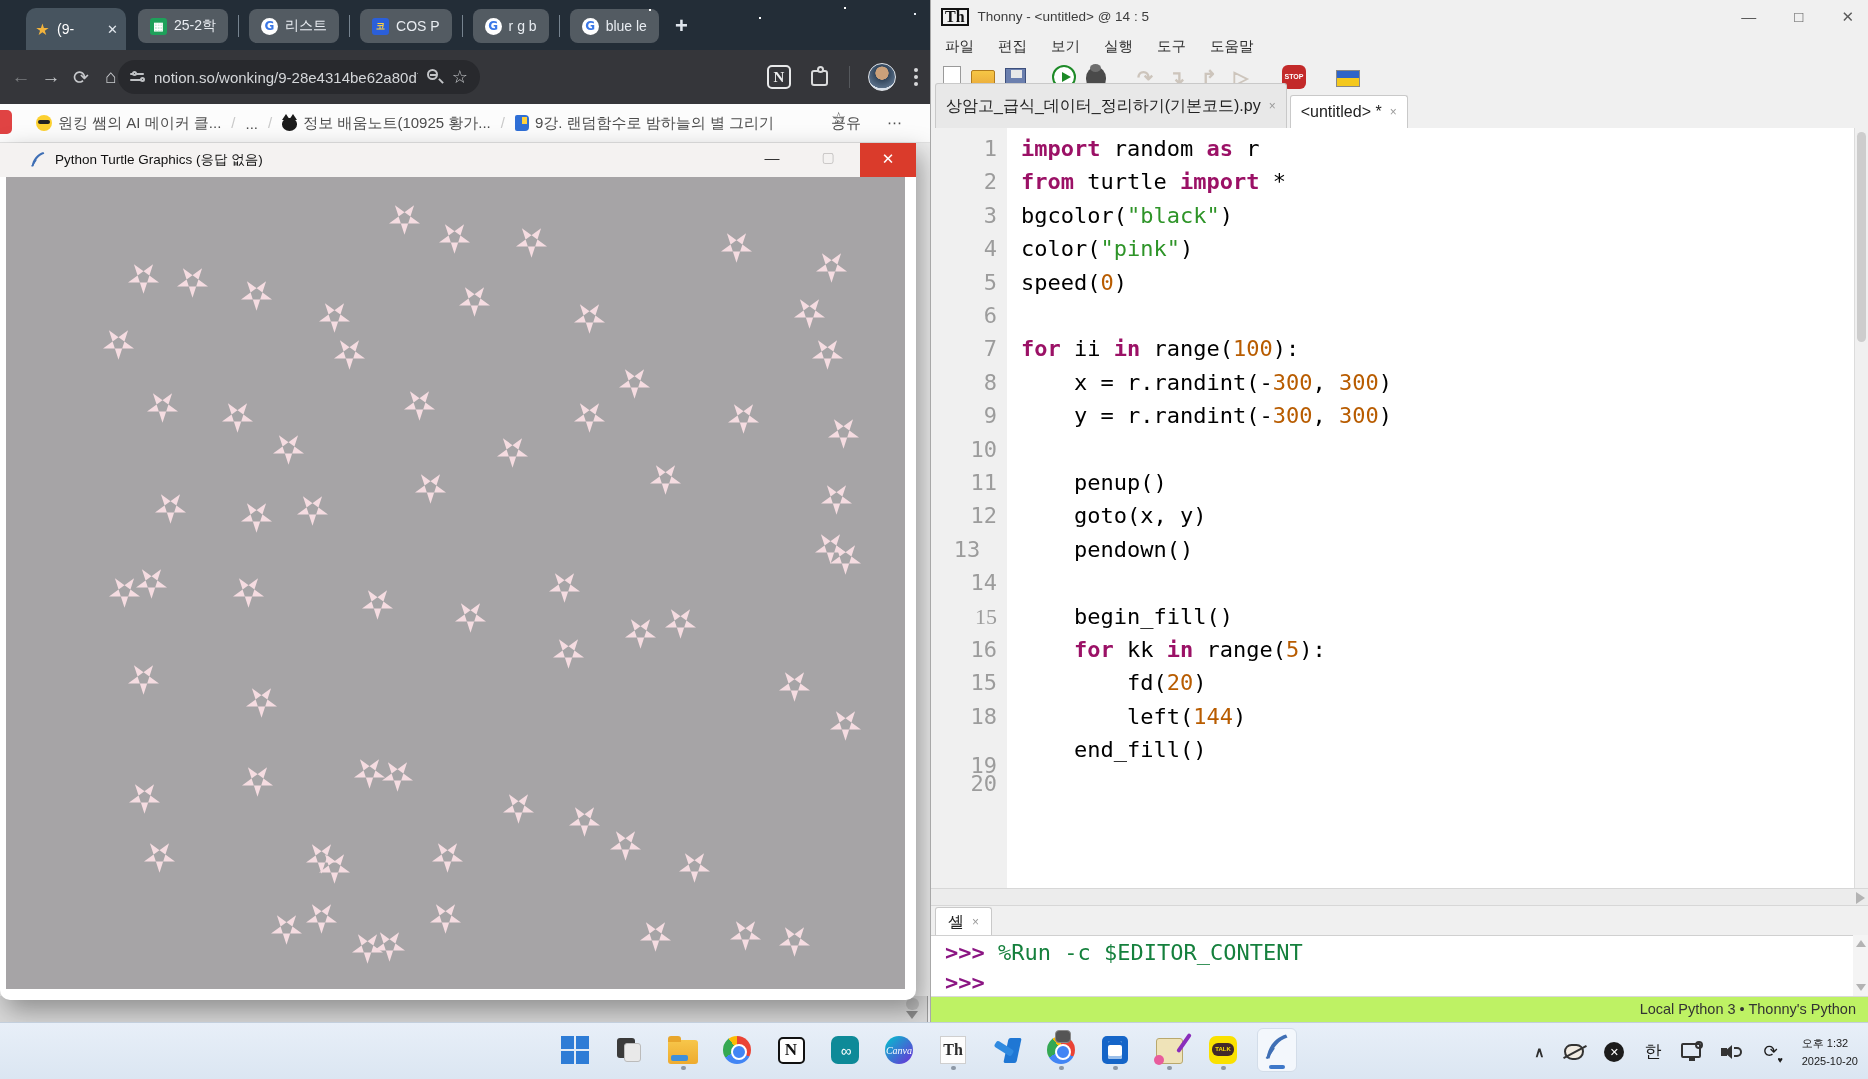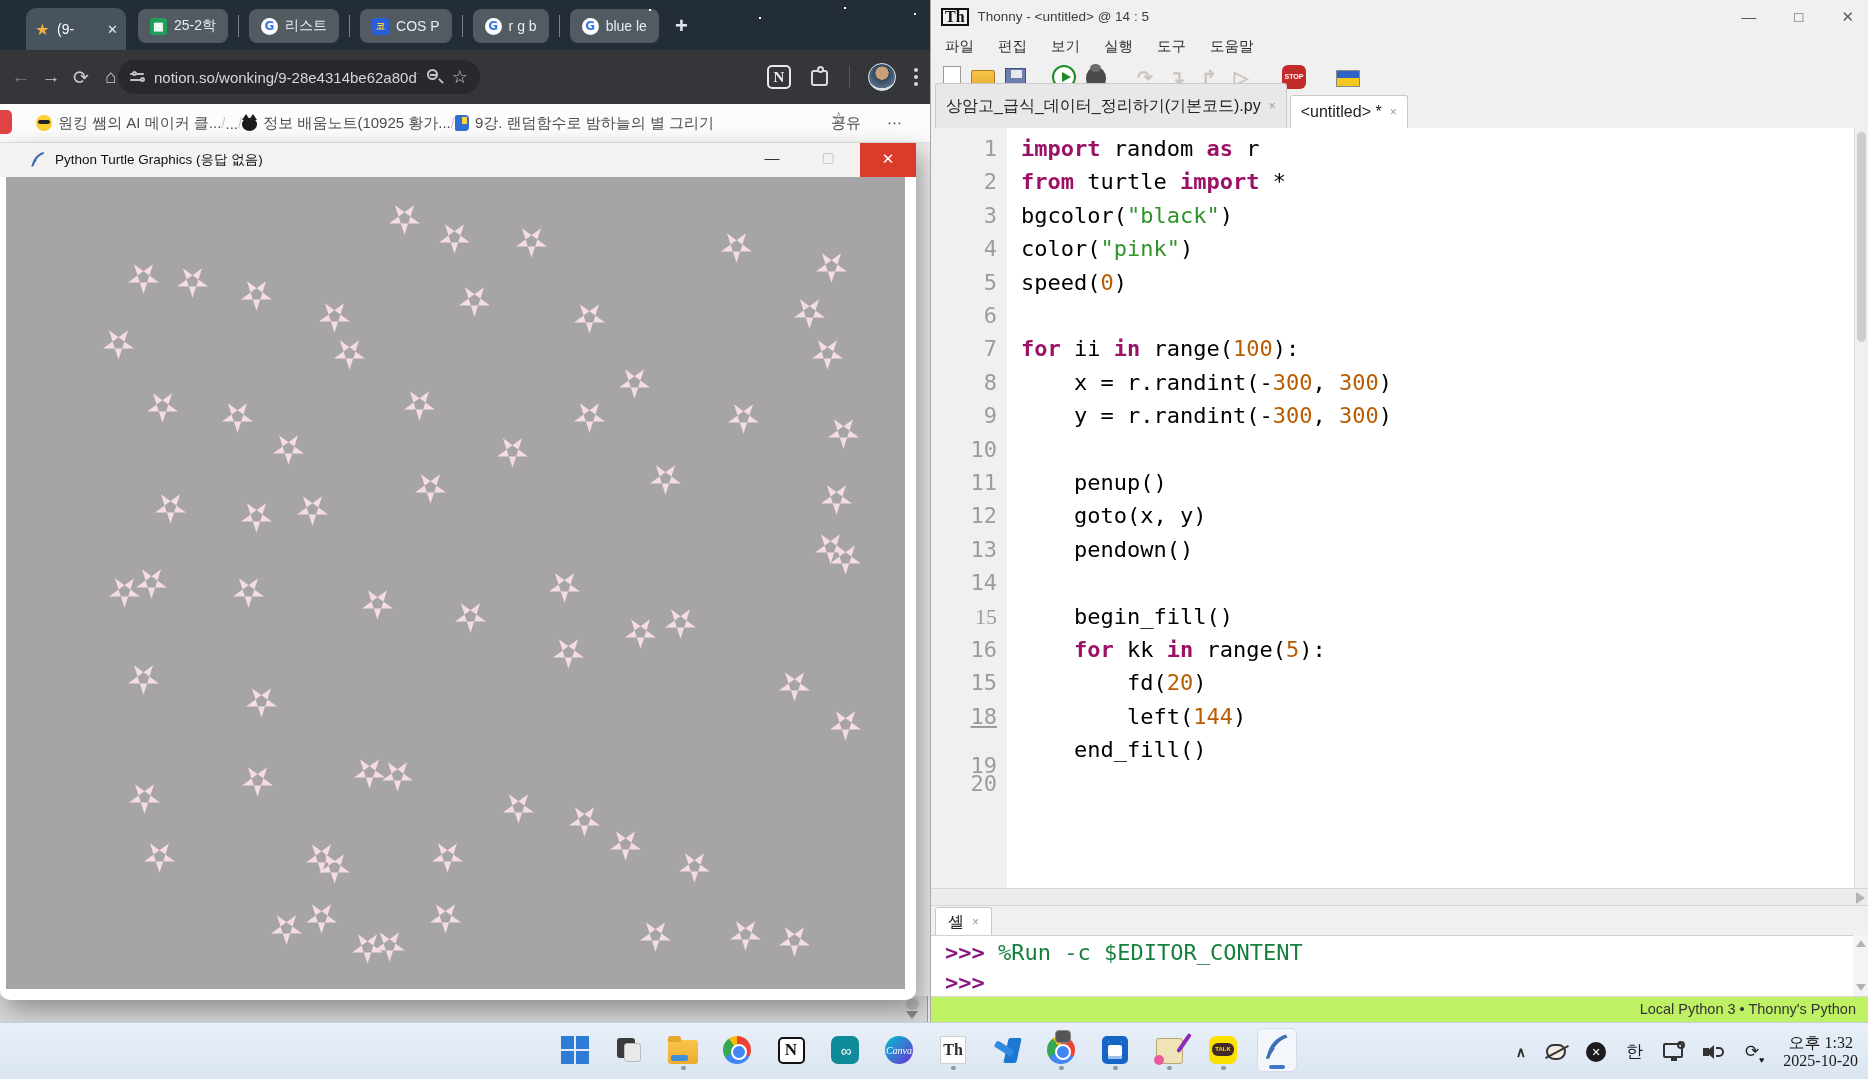--- a/index.html
+++ b/index.html
@@ -59,21 +59,21 @@
   .puzzle .body { position:absolute; left:2px; top:4px; width:17px; height:16px; border:2px solid #dadbdc; border-radius:3px; }
   .puzzle .nub { position:absolute; left:8px; top:0px; width:7px; height:7px; border:2px solid #dadbdc; border-radius:50%; background:#35363a; }
   .tooldiv { width:1px; height:22px; background:#55585c; }
   .avatar { width:28px; height:28px; border-radius:50%; background:radial-gradient(circle at 50% 35%,#caa07a 30%,#33475d 32%,#5a7089 70%,#d9e2ec 72%); border:1px solid #dfe3e8; }
   .dots3 { color:#d7d8da; font-size:17px; letter-spacing:0; line-height:6px; display:flex; flex-direction:column; gap:3px; }
   .dots3 i { width:4px; height:4px; background:#d7d8da; border-radius:50%; display:block; }
 
   #crumbbar { position:absolute; left:0; top:104px; width:932px; height:39px; background:#fcfcfc; border-bottom:1px solid #e3e3e3;
     display:flex; align-items:center; font-size:15px; color:#4d4d4d; }
   #crumb-badge { position:absolute; left:-6px; top:6px; width:18px; height:24px; background:#e04343; border-radius:5px; }
-  #crumbs { position:absolute; left:36px; display:flex; white-space:nowrap; }
+  #crumbs { position:absolute; left:36px; display:flex; gap:10px; white-space:nowrap; }
   .crumb { display:flex; align-items:center; gap:6px; }
   .crumb-sep { color:#c9c9c9; }
   .ic-sun { width:16px; height:16px; border-radius:50%; background:#fcd030; position:relative; }
   .ic-sun:after { content:""; position:absolute; left:2px; top:5px; width:12px; height:4px; background:#222; border-radius:2px; }
   .ic-cat { width:15px; height:13px; background:#1b1b1b; border-radius:45% 45% 50% 50%; position:relative; margin-top:3px; }
   .ic-cat:before,.ic-cat:after { content:""; position:absolute; top:-4px; border-left:4px solid transparent; border-right:4px solid transparent; border-bottom:6px solid #1b1b1b; }
   .ic-cat:before { left:0; } .ic-cat:after { right:0; }
   .ic-book { width:14px; height:16px; background:#2f6fd6; border-radius:2px 4px 4px 2px; position:relative; }
   .ic-book:after { content:""; position:absolute; right:2px; top:2px; width:5px; height:7px; background:#ffd23e; }
   #crumb-right { position:absolute; right:30px; display:flex; align-items:center; gap:26px; color:#4d4d4d; }
@@ -198,21 +198,21 @@
   .ime { font-size:17px; color:#1c1c1c; }
   .monitor { position:relative; width:20px; height:15px; border:2px solid #333; border-radius:2px; margin-top:-2px; }
   .monitor:after { content:""; position:absolute; left:6px; bottom:-5px; width:6px; height:3px; background:#333; }
   .monitor:before { content:""; position:absolute; right:-4px; top:-4px; width:4px; height:4px; border-radius:50%; border:2px solid #333; }
   .speaker { position:relative; width:22px; height:18px; }
   .speaker .box { position:absolute; left:0; top:5px; width:6px; height:8px; background:#333; }
   .speaker .tri { position:absolute; left:3px; top:2px; border-top:7px solid transparent; border-bottom:7px solid transparent; border-right:8px solid #333; }
   .speaker .w1 { position:absolute; left:13px; top:4px; width:8px; height:10px; border:2px solid #333; border-left:none; border-radius:0 9px 9px 0; }
   .sync { position:relative; font-size:17px; color:#1c1c1c; }
   .sync .hrt { position:absolute; right:-5px; bottom:-3px; font-size:9px; color:#1c1c1c; }
-  #tb-clock { text-align:center; font-size:16px; color:#1a1a1a; line-height:18px; margin-left:4px;font-family:Liberation Serif, serif; }
+  #tb-clock { text-align:left; font-size:11px; color:#1a1a1a; line-height:18px; margin-left:4px; }
 </style>
 </head>
 <body>
 
 <div id="stage">
 
   <div id="browser">
     <div id="tabstrip">
       <div class="tab-active">
         <span class="fav fav-comet">★</span>
@@ -581,26 +581,26 @@
           <div class="gnum" style="top: 74.8px;">3</div>
           <div class="gnum" style="top: 108.2px;">4</div>
           <div class="gnum" style="top: 141.6px;">5</div>
           <div class="gnum" style="top: 175px;">6</div>
           <div class="gnum" style="top: 208.4px;">7</div>
           <div class="gnum" style="top: 241.8px;">8</div>
           <div class="gnum" style="top: 275.2px;">9</div>
           <div class="gnum" style="top: 308.6px;">10</div>
           <div class="gnum" style="top: 342px;">11</div>
           <div class="gnum" style="top: 375.4px;">12</div>
-          <div class="gnum" style="top: 408.8px;">13</div>
+          <div class="gnum" style="top: 408.8px; text-align: center;">13</div>
           <div class="gnum" style="top: 442.2px;">14</div>
           <div class="gnum" style="top: 475.6px; font-family: Liberation Serif, serif;">15</div>
           <div class="gnum" style="top: 509px;">16</div>
           <div class="gnum" style="top: 542.4px;">15</div>
-          <div class="gnum" style="top: 575.8px; text-decoration: underline;">18</div>
+          <div class="gnum" style="top: 575.8px;">18</div>
           <div class="gnum" style="top: 609.2px; margin-top: 16px;">19</div>
           <div class="gnum" style="top: 642.6px;">20</div>
         </div>
       <div id="codelayer">
           <div class="cline" style="top: 8px;"><span class="tk-k">import</span><span> random </span><span class="tk-k">as</span><span> r</span></div>
           <div class="cline" style="top: 41.4px;"><span class="tk-k">from</span><span> turtle </span><span class="tk-k">import</span><span> *</span></div>
           <div class="cline" style="top: 74.8px;"><span>bgcolor(</span><span class="tk-s">"black"</span><span>)</span></div>
           <div class="cline" style="top: 108.2px;"><span>color(</span><span class="tk-s">"pink"</span><span>)</span></div>
           <div class="cline" style="top: 141.6px;"><span>speed(</span><span class="tk-n">0</span><span>)</span></div>
           <div class="cline" style="top: 175px;"></div>

